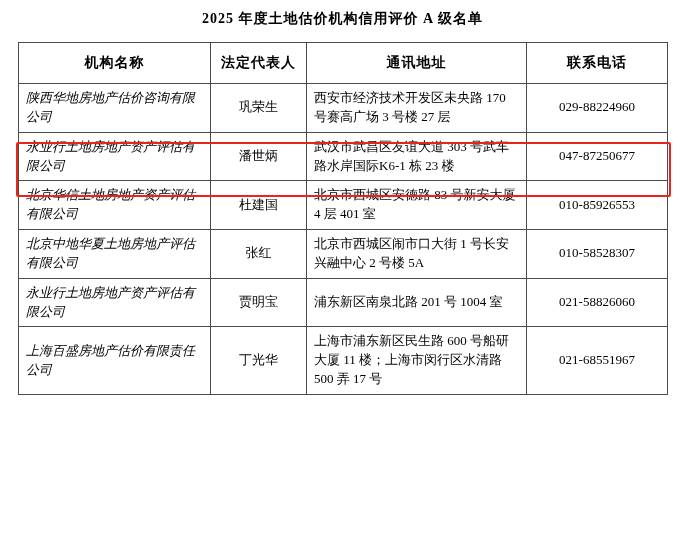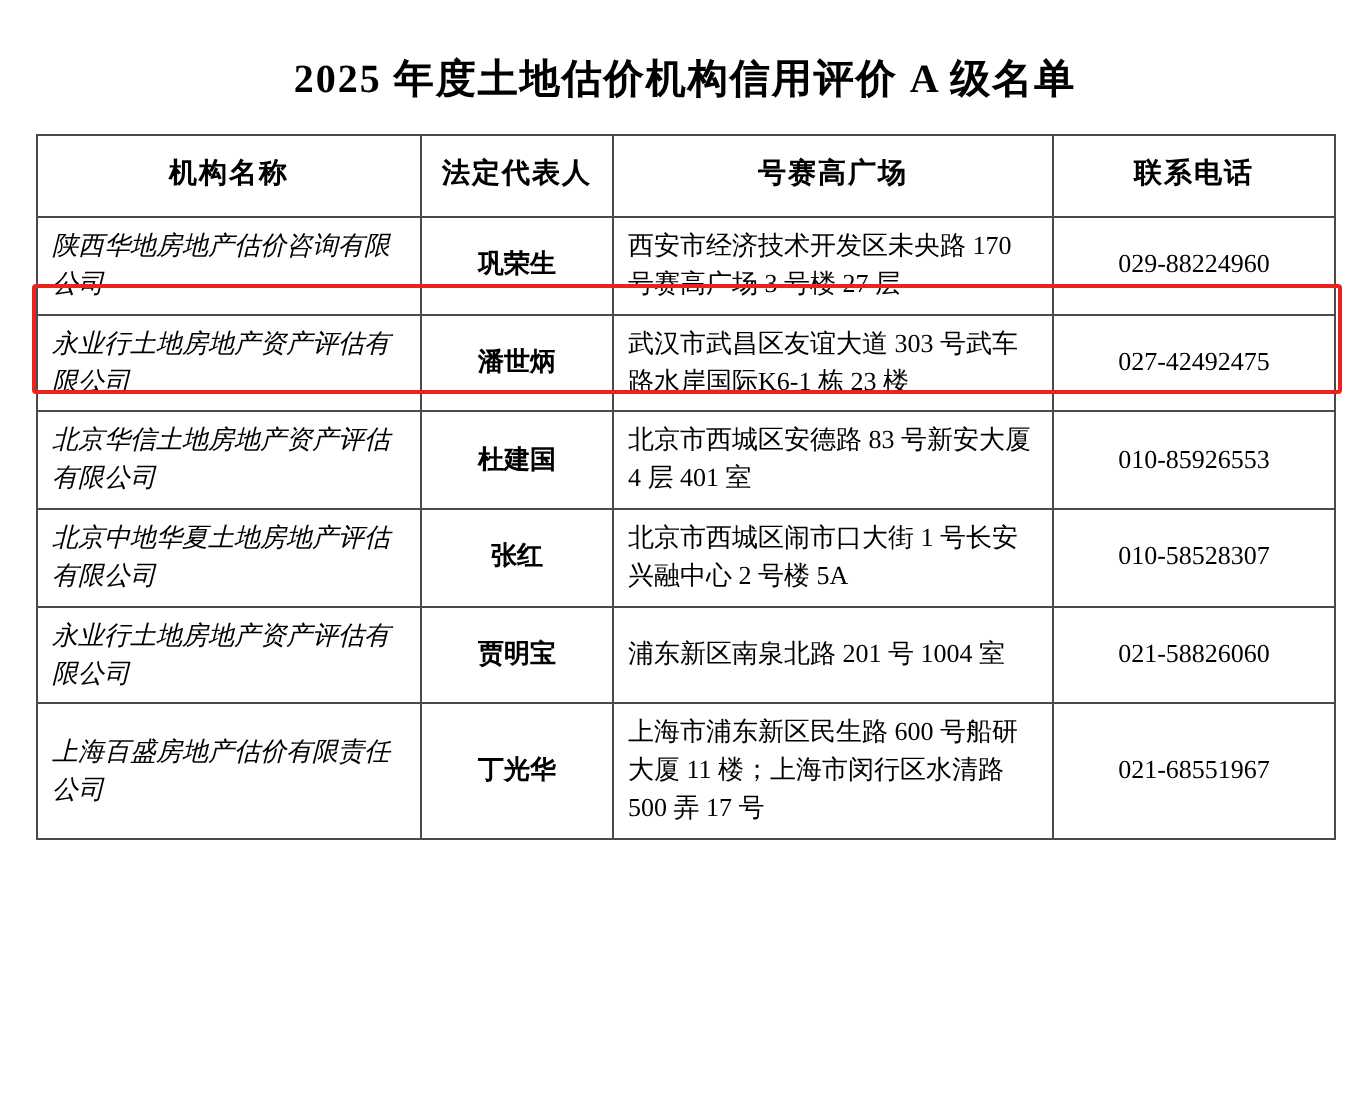--- a/index.html
+++ b/index.html
@@ -16,24 +16,24 @@
   }
   .page {
     position: relative;
     width: 685px;
     height: 557px;
     box-sizing: border-box;
     padding: 0 18px;
   }
   .doc-title {
     text-align: center;
-    font-size: 20px;
+    font-size: 14px;
     font-weight: bold;
     letter-spacing: 1px;
-    padding-top: 26px;
+    padding-top: 10px;
     padding-bottom: 14px;
     font-family: "Liberation Serif", "DejaVu Serif", serif;
   }
   table.main-table {
     border-collapse: collapse;
     width: 649px;
     table-layout: fixed;
     font-size: 13px;
   }
   table.main-table th,
@@ -54,21 +54,20 @@
   col.c-rep    { width: 96px; }
   col.c-addr   { width: 220px; }
   col.c-phone  { width: 141px; }
 
   td.cell-name {
     text-align: left;
     font-style: italic;
   }
   td.cell-rep {
     text-align: center;
-    font-weight: bold;
   }
   td.cell-addr {
     text-align: left;
   }
   td.cell-phone {
     text-align: center;
   }
   
   .highlight-box {
     position: absolute;
@@ -88,36 +87,36 @@
     <colgroup>
       <col class="c-name">
       <col class="c-rep">
       <col class="c-addr">
       <col class="c-phone">
     </colgroup>
     <thead>
       <tr>
         <th>机构名称</th>
         <th>法定代表人</th>
-        <th>号赛高广场</th>
+        <th>通讯地址</th>
         <th>联系电话</th>
       </tr>
     </thead>
     <tbody>
       <tr>
         <td class="cell-name">陕西华地房地产估价咨询有限公司</td>
         <td class="cell-rep">巩荣生</td>
         <td class="cell-addr">西安市经济技术开发区未央路 170 号赛高广场 3 号楼 27 层</td>
         <td class="cell-phone">029-88224960</td>
       </tr>
       <tr>
         <td class="cell-name">永业行土地房地产资产评估有限公司</td>
         <td class="cell-rep">潘世炳</td>
         <td class="cell-addr">武汉市武昌区友谊大道 303 号武车路水岸国际K6-1 栋 23 楼</td>
-        <td class="cell-phone">027-42492475</td>
+        <td class="cell-phone">047-87250677</td>
       </tr>
       <tr>
         <td class="cell-name">北京华信土地房地产资产评估有限公司</td>
         <td class="cell-rep">杜建国</td>
         <td class="cell-addr">北京市西城区安德路 83 号新安大厦 4 层 401 室</td>
         <td class="cell-phone">010-85926553</td>
       </tr>
       <tr>
         <td class="cell-name">北京中地华夏土地房地产评估有限公司</td>
         <td class="cell-rep">张红</td>

